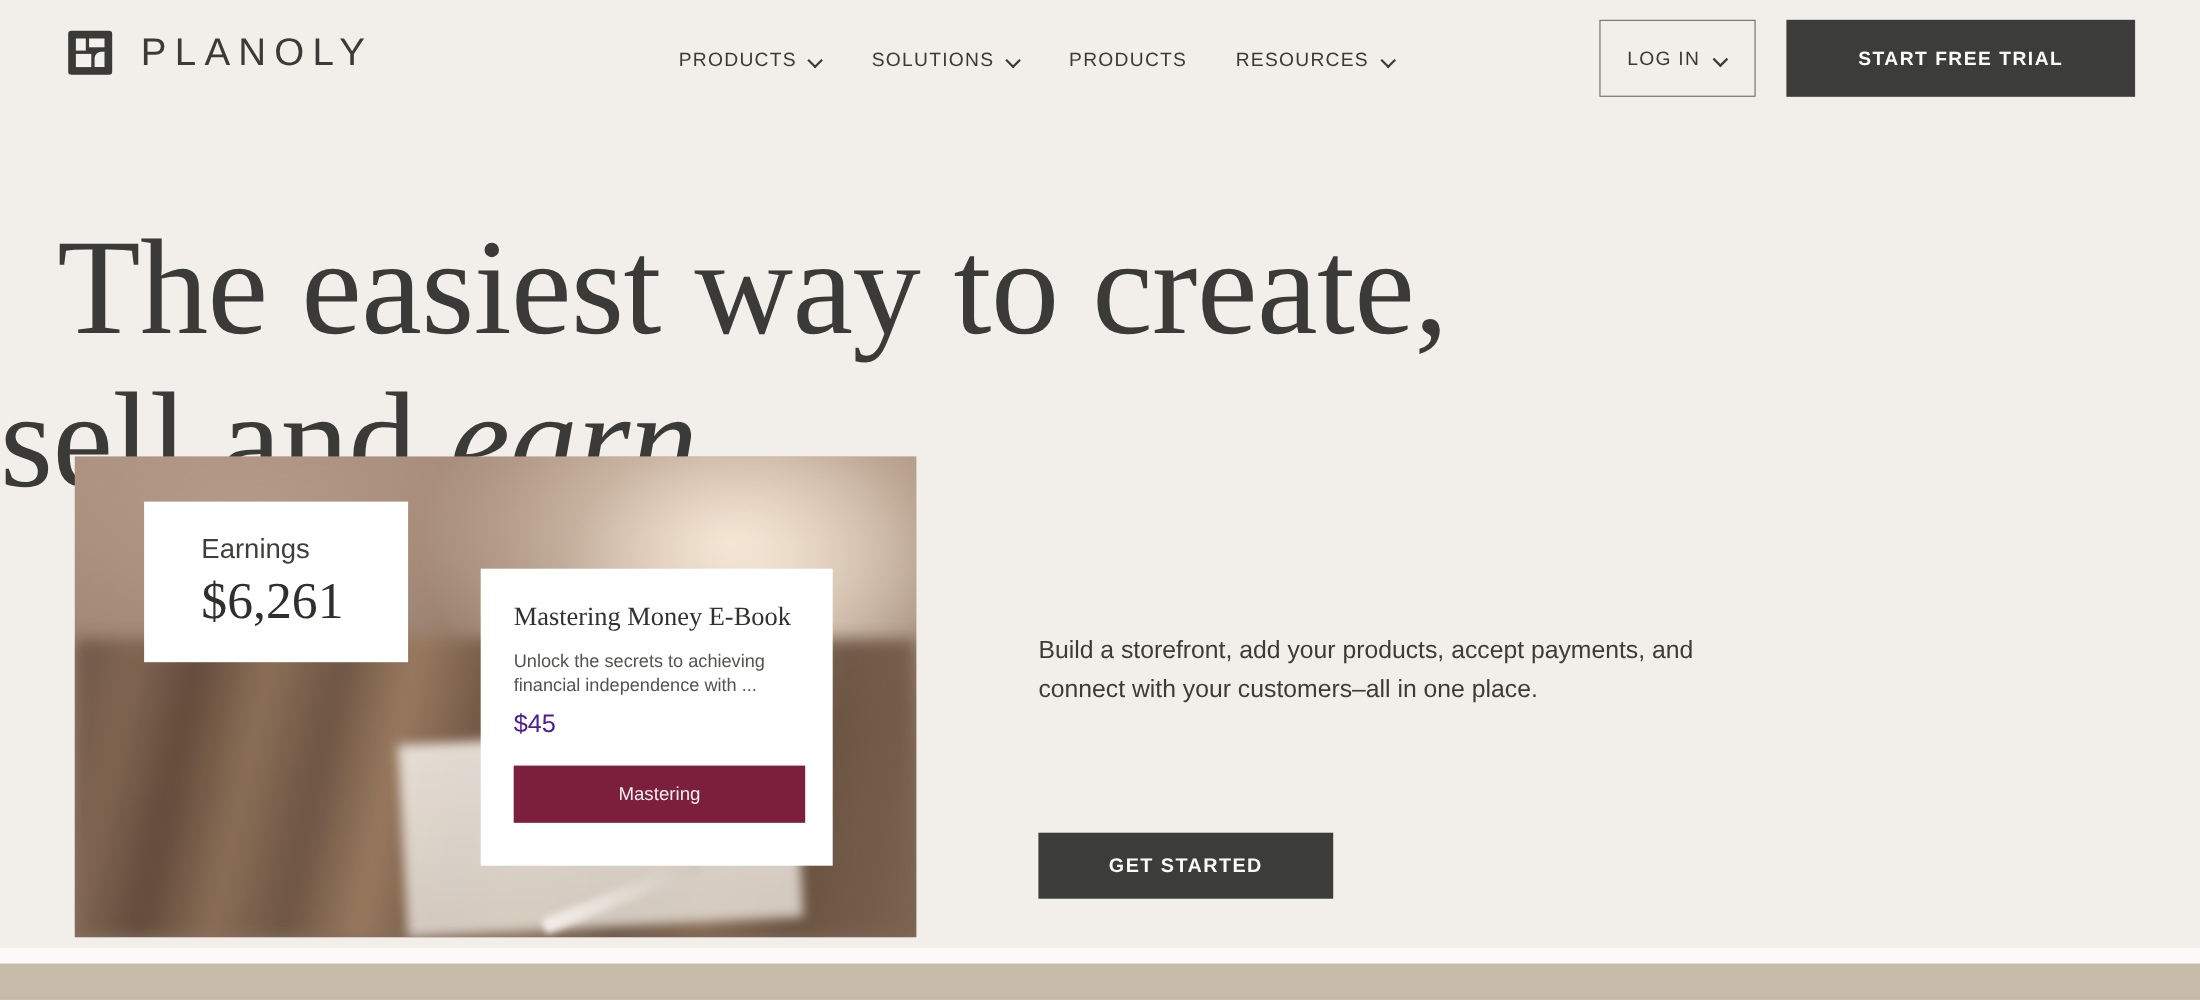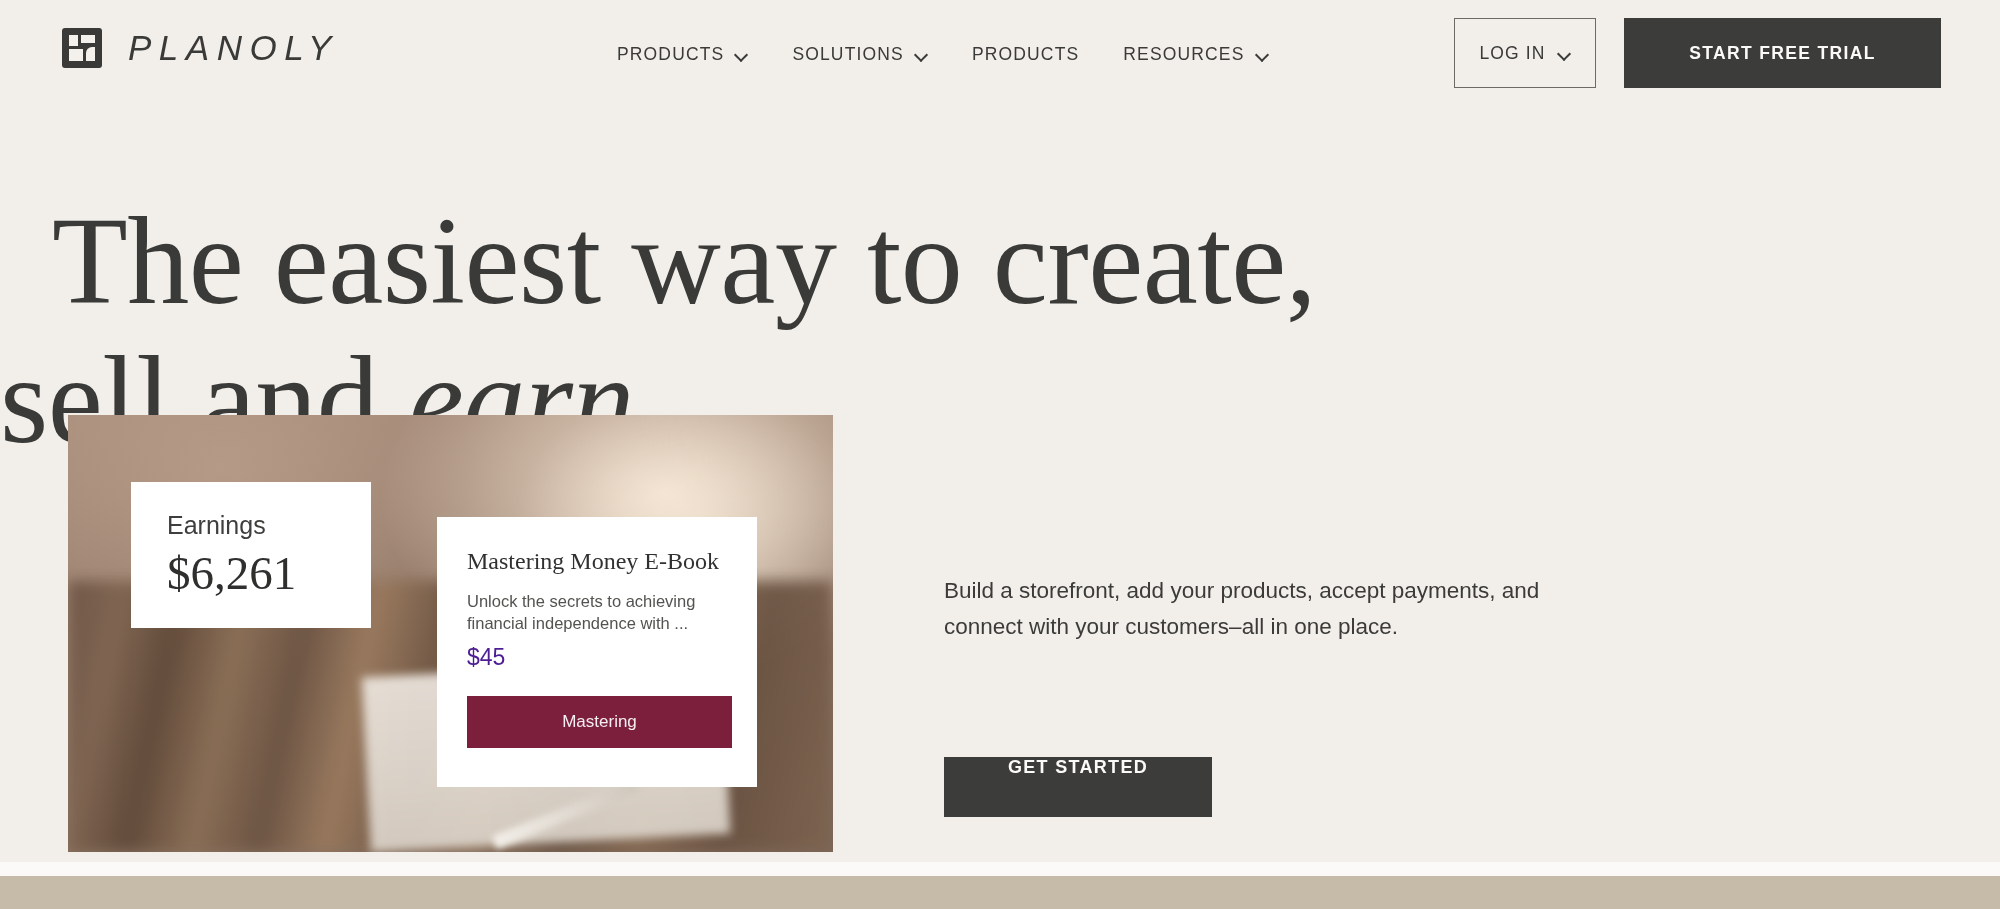--- a/index.html
+++ b/index.html
@@ -24,21 +24,20 @@
     position:relative;flex:none;
   }
   .logo-mark i{position:absolute;background:#f4f1ed;display:block;}
   .lm1{left:7px;top:7px;width:9px;height:11px;}
   .lm2{left:19px;top:7px;width:14px;height:8px;border-radius:0 0 0 0;}
   .lm3{left:7px;top:21px;width:14px;height:12px;border-radius:0 0 0 0;}
   .lm4{left:24px;top:19px;width:9px;height:14px;border-radius:6px 0 0 0;}
   .wordmark{
     font-size:35px;letter-spacing:7.5px;color:#3a3a38;font-weight:400;
     font-family:"Liberation Sans", sans-serif;
-    font-style:italic;
   }
 
   .nav{position:absolute;left:595px;top:0;height:108px;display:flex;align-items:center;gap:0;}
   .nav-item{
     display:flex;align-items:center;gap:11px;
     font-size:17.5px;letter-spacing:1.15px;color:#3a3a38;font-weight:400;
     padding:10px 22px;cursor:pointer;white-space:nowrap;
   }
   .chev{display:inline-block;width:13px;height:8px;position:relative;flex:none;}
   .chev:before{
@@ -70,21 +69,21 @@
   .hl-em{font-style:italic;}
 
   
   .hero-copy{
     position:absolute;left:944px;top:573px;width:610px;
     font-size:22.5px;line-height:1.62;color:#3b3b39;
   }
   .btn-get-started{
     position:absolute;left:944px;top:757px;
     width:268px;height:60px;background:#3c3c3a;color:#fbfaf8;
-    display:flex;align-items:flex-start;justify-content:center;
+    display:flex;align-items:center;justify-content:center;
     font-size:18px;letter-spacing:1.3px;font-weight:700;cursor:pointer;
   }
 
   
   .visual{
     position:absolute;left:68px;top:415px;width:765px;height:437px;
     overflow:hidden;
     background:
       radial-gradient(ellipse 60% 70% at 78% 18%, rgba(242,226,208,.95), rgba(242,226,208,0) 62%),
       radial-gradient(ellipse 50% 60% at 20% 12%, rgba(186,160,140,.75), rgba(186,160,140,0) 65%),
@@ -110,23 +109,23 @@
     background:linear-gradient(180deg,#efe9e2,#ddd5cb);
     filter:blur(5px);transform:rotate(-3deg);opacity:.9;
   }
   .visual .pen{
     position:absolute;left:55%;bottom:7%;width:20%;height:3.2%;
     background:linear-gradient(90deg,#f3efe9,#cfc7bc);
     filter:blur(3px);transform:rotate(-22deg);
   }
 
   .card-earnings{
-    position:absolute;left:131px;top:482px;width:240px;height:146px;
+    position:absolute;left:131px;top:456px;width:240px;height:146px;
     background:#fff;display:flex;flex-direction:column;justify-content:center;
-    padding-left:36px;
+    padding-left:52px;
   }
   .card-earnings .lbl{font-size:25px;color:#3e3e3c;line-height:1;margin-bottom:12px;}
   .card-earnings .amt{
     font-family:"Liberation Serif", serif;font-size:47px;color:#2f2f2d;line-height:1;
   }
 
   .card-product{
     position:absolute;left:437px;top:517px;width:320px;height:270px;
     background:#fff;padding:31px 30px 0 30px;
   }

